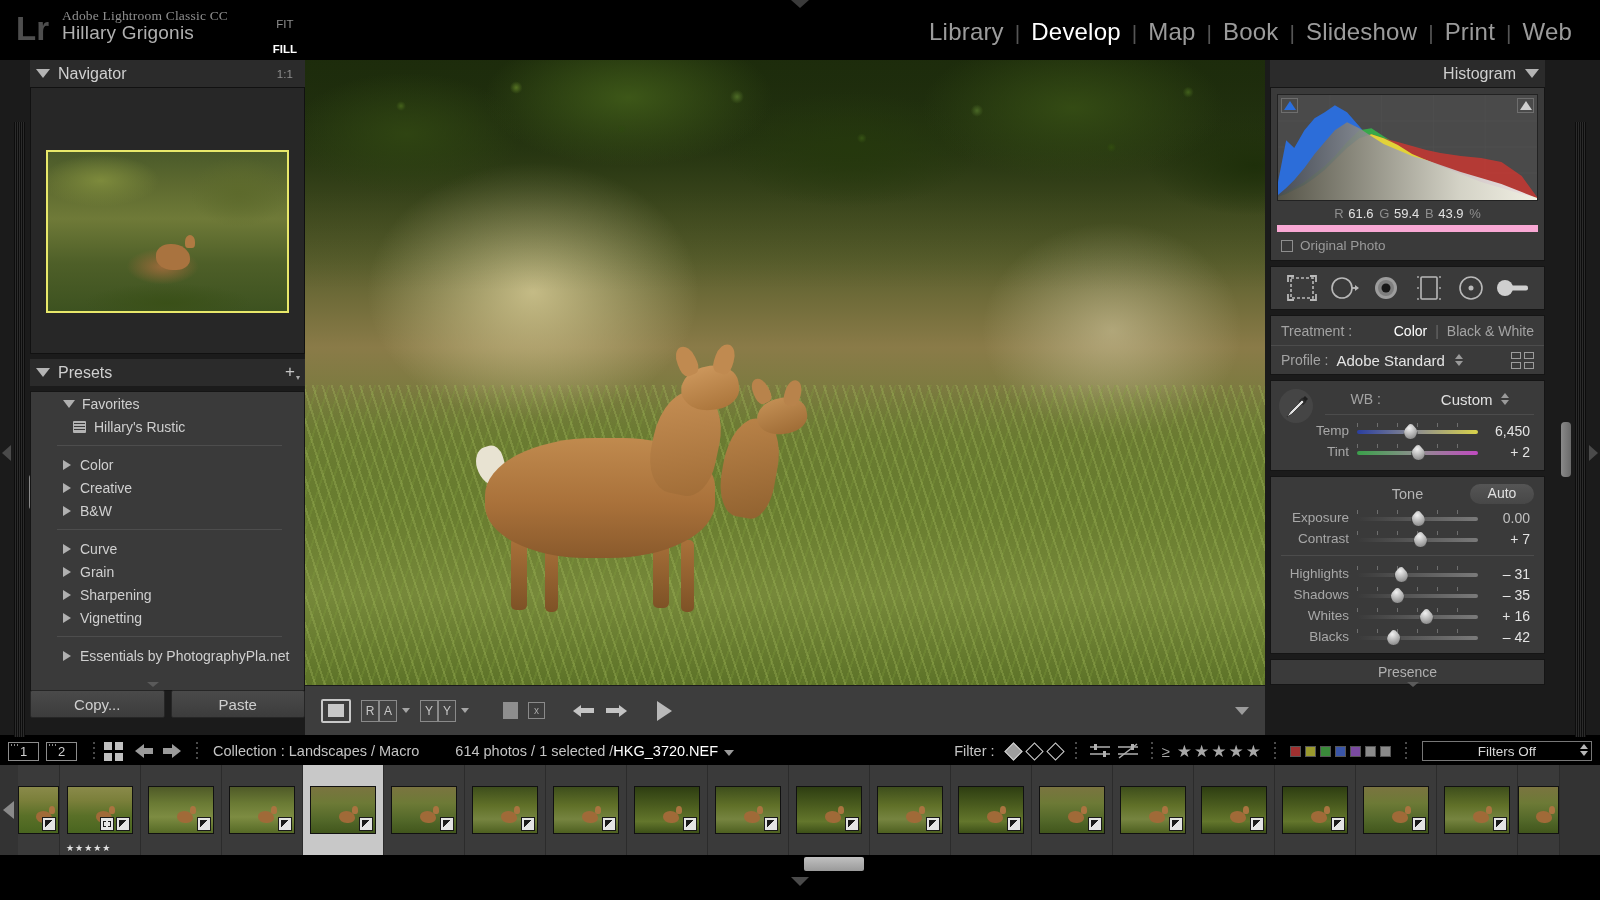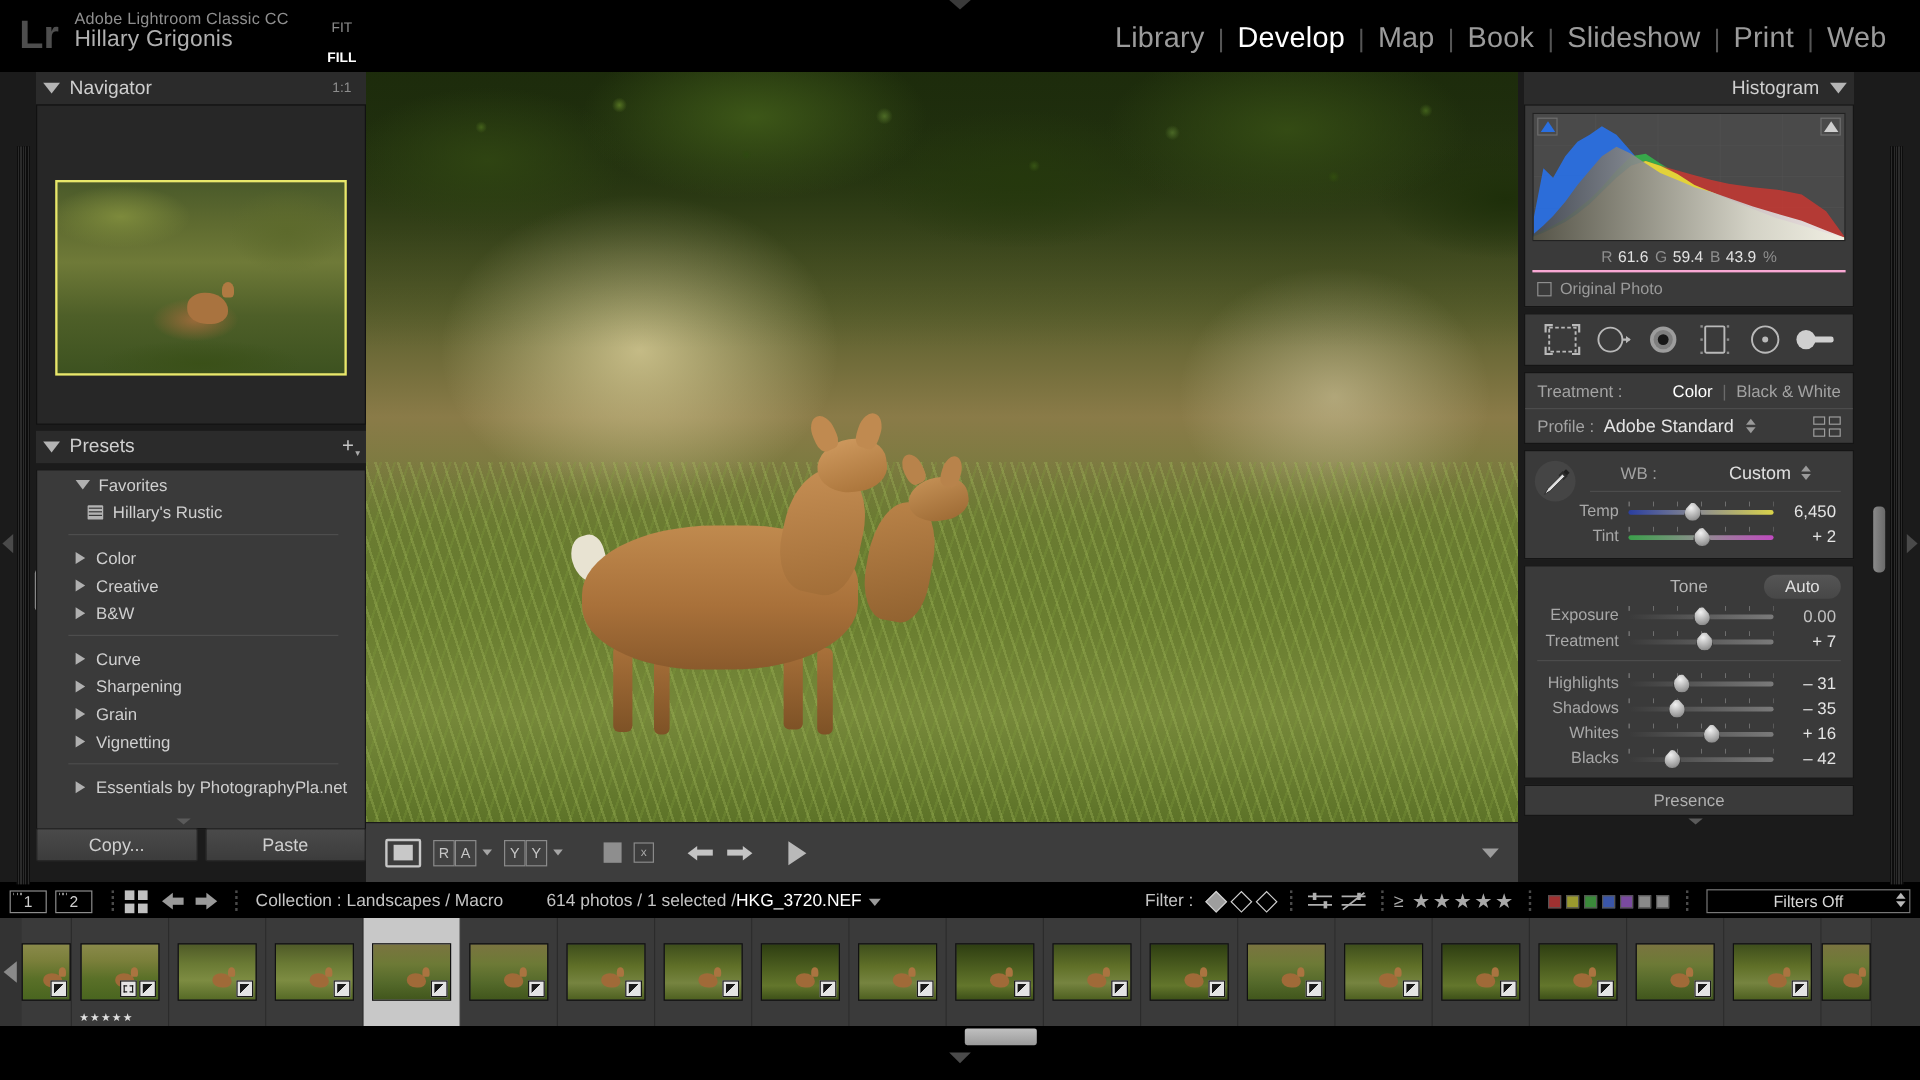--- a/index.html
+++ b/index.html
@@ -16,21 +16,21 @@
     position: absolute; left: 0; top: 0; width: 1600px; height: 60px;
     background: #000;
   }
   .lr-logo {
     position: absolute; left: 16px; top: 10px;
     font-size: 33px; font-weight: bold; color: #4e4e4e;
     letter-spacing: 0px; font-family: "Liberation Sans", sans-serif;
   }
   .app-title {
     position: absolute; left: 62px; top: 8px;
-    font-size: 13.5px; color: #8f8f8f; letter-spacing: .2px;
+    font-size: 13.5px; color: #8f8f8f; letter-spacing: .2px; font-family: Liberation Serif, serif;
   }
   .app-user {
     position: absolute; left: 62px; top: 22px;
     font-size: 19px; color: #b0b0b0; letter-spacing: .2px;
   }
   .modules {
     position: absolute; right: 18px; top: 18px;
     display: flex; align-items: baseline; gap: 0px;
   }
   .module {
@@ -380,21 +380,21 @@
     border-right:6px solid transparent; margin-bottom:2px;
   }
   .clip-l i { border-bottom: 9px solid #2a6fe0; }
   .clip-r i { border-bottom: 9px solid #cfcfcf; }
   .hist-rgb {
     text-align: center; font-size: 13px; color: #8e8e8e; padding: 5px 0 4px;
   }
   .hist-rgb b { color: #e2e2e2; font-weight: normal; margin: 0 2px 0 1px; }
   .hist-orig {
     display: flex; align-items: center; gap: 7px; font-size: 13.5px;
-    color: #9a9a9a; border-top: 2px solid #f9a8d4; padding: 6px 0 3px 4px;
+    color: #9a9a9a; border-top: 7px solid #f9a8d4; padding: 6px 0 3px 4px;
   }
   .cbox {
     width: 12px; height: 12px; border: 1px solid #8e8e8e; background: #3a3a3a;
   }
 
   .tools-strip {
     margin-top: 5px; background: #3a3a3a; border: 1px solid #151515;
     height: 44px; display: flex; align-items: center; justify-content: space-around;
     padding: 0 10px;
   }
@@ -733,25 +733,25 @@
             <span class="tri-r"></span>
             <span>B&amp;W</span>
           </div>
           <div class="preset-sep"></div>
           <div class="preset-row group">
             <span class="tri-r"></span>
             <span>Curve</span>
           </div>
           <div class="preset-row group">
             <span class="tri-r"></span>
-            <span>Sharpening</span>
+            <span>Grain</span>
           </div>
           <div class="preset-row group">
             <span class="tri-r"></span>
-            <span>Grain</span>
+            <span>Sharpening</span>
           </div>
           <div class="preset-row group">
             <span class="tri-r"></span>
             <span>Vignetting</span>
           </div>
           <div class="preset-sep"></div>
           <div class="preset-row group">
             <span class="tri-r"></span>
             <span>Essentials by PhotographyPla.net</span>
           </div>
@@ -1009,21 +1009,21 @@
             <div class="slider-row">
               <span class="sl-label">Exposure</span>
               <span class="track-wrap">
                 <span class="ticks"></span>
                 <span class="track grey"></span>
                 <span class="knob" style="left:50%"></span>
               </span>
               <span class="sl-val dim">0.00</span>
             </div>
             <div class="slider-row">
-              <span class="sl-label">Treatment</span>
+              <span class="sl-label">Contrast</span>
               <span class="track-wrap">
                 <span class="ticks"></span>
                 <span class="track grey"></span>
                 <span class="knob" style="left:52%"></span>
               </span>
               <span class="sl-val">+ 7</span>
             </div>
           </div>
         <div class="tone-divider"></div>
         <div id="tone-sliders2">

